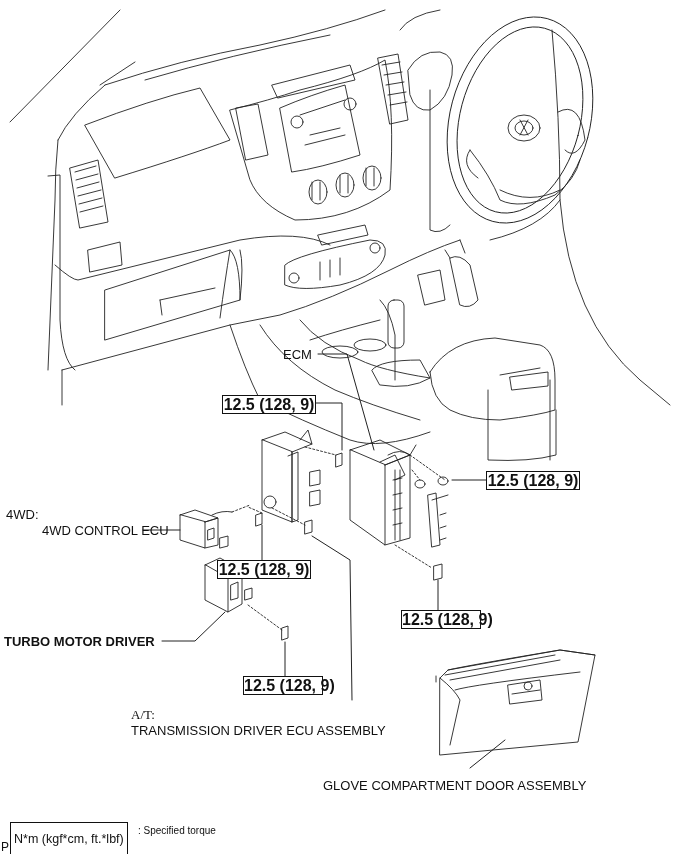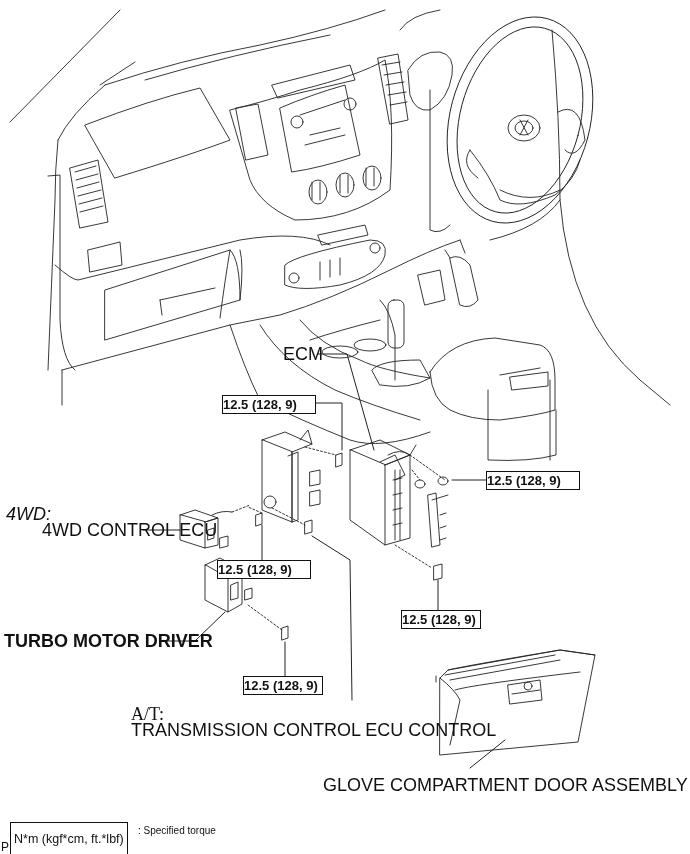--- a/index.html
+++ b/index.html
@@ -1,19 +1,19 @@
 <!DOCTYPE html>
 <html><head>
 <meta charset="utf-8">
 <style>
   html, body { margin:0; padding:0; background:#ffffff; }
   body { width:690px; height:854px; position:relative; overflow:hidden; font-family:"Liberation Sans", sans-serif; color:#111; }
   svg.art { position:absolute; left:0; top:0; }
-  .lbl { position:absolute; font-size:18px; line-height:15px; white-space:nowrap; color:#111; }
-  .torque { position:absolute; border:1.3px solid #111; background:#fff; font-size:13px; font-weight:bold; height:17px; line-height:17px; text-align:left; white-space:nowrap; }
+  .lbl { position:absolute; font-size:13px; line-height:15px; white-space:nowrap; color:#111; }
+  .torque { position:absolute; border:1.3px solid #111; background:#fff; font-size:16px; font-weight:bold; height:17px; line-height:17px; text-align:center; white-space:nowrap; }
   .legend-box { position:absolute; border:1px solid #111; font-size:12.5px; padding:8px 3px; height:17px; line-height:17px; white-space:nowrap; }
   .legend-txt { position:absolute; font-size:10px; line-height:17px; white-space:nowrap; }
 </style>
 </head>
 <body>
 
 <svg class="art" width="690" height="854" viewBox="0 0 690 854" fill="none" stroke="#222" stroke-width="0.9" stroke-linecap="round" stroke-linejoin="round">
 
   <g>
 
@@ -209,27 +209,27 @@
     <path d="M262 525 L262 560"></path>
     <path d="M162 641 L195 641 L225 612"></path>
     <path d="M285 642 L285 676"></path>
     <path d="M312 536 L350 560 L352 700"></path>
     <path d="M470 768 L505 740"></path>
   </g>
 </svg>
 
 <div class="lbl" style="left:283px;top:347px;">ECM</div>
 
-<div class="lbl" style="left:6px;top:507px;font-style:italic;">4WD:</div>
+<div class="lbl" style="left:6px;top:507px;">4WD:</div>
 <div class="lbl" style="left:6px;top:523px;margin-left:36px;">4WD CONTROL ECU</div>
 
 <div class="lbl" style="left:4px;top:634px;font-weight:bold;">TURBO MOTOR DRIVER</div>
 
 <div class="lbl" style="left:131px;top:707px;font-family:Liberation Serif, serif;">A/T:</div>
-<div class="lbl" style="left:131px;top:723px;">TRANSMISSION CONTROL ECU CONTROL</div>
+<div class="lbl" style="left:131px;top:723px;">TRANSMISSION DRIVER ECU ASSEMBLY</div>
 
 <div class="lbl" style="left:323px;top:778px;">GLOVE COMPARTMENT DOOR ASSEMBLY</div>
 
 <div class="torque" style="left:222px;top:395px;width:92px;">12.5 (128, 9)</div>
 <div class="torque" style="left:486px;top:471px;width:92px;">12.5 (128, 9)</div>
 <div class="torque" style="left:217px;top:560px;width:92px;">12.5 (128, 9)</div>
 <div class="torque" style="left:401px;top:610px;width:78px;">12.5 (128, 9)</div>
 <div class="torque" style="left:243px;top:676px;width:78px;">12.5 (128, 9)</div>
 
 <div class="legend-box" style="left:10px;top:822px;">N*m (kgf*cm, ft.*lbf)</div>

